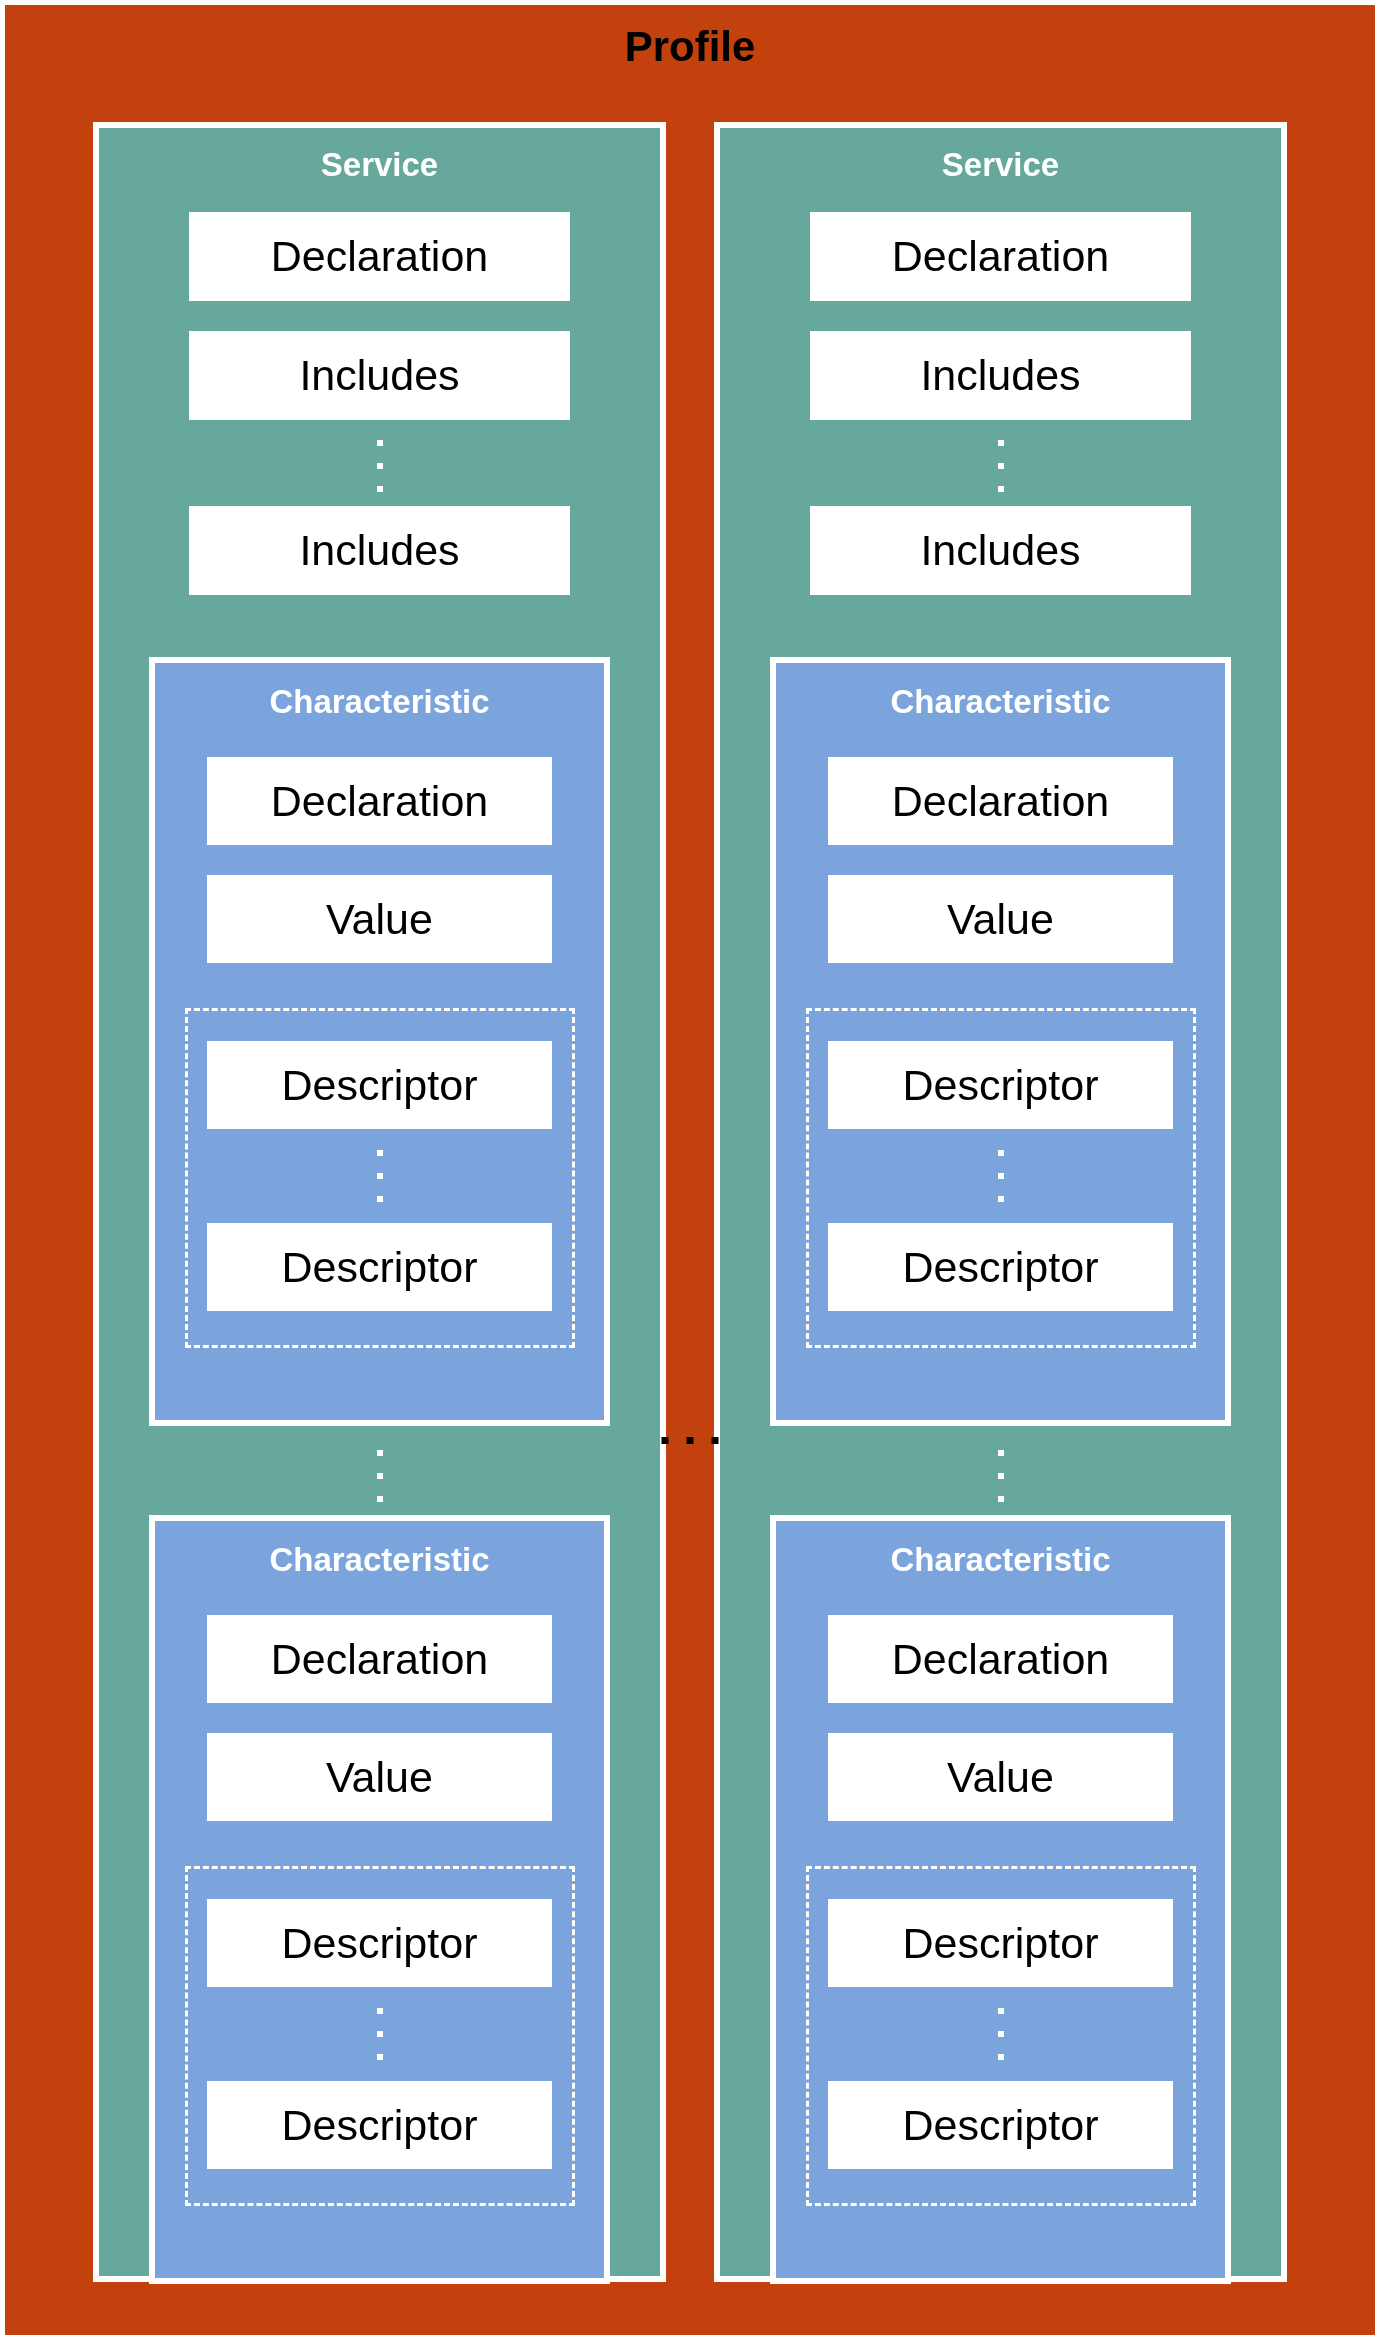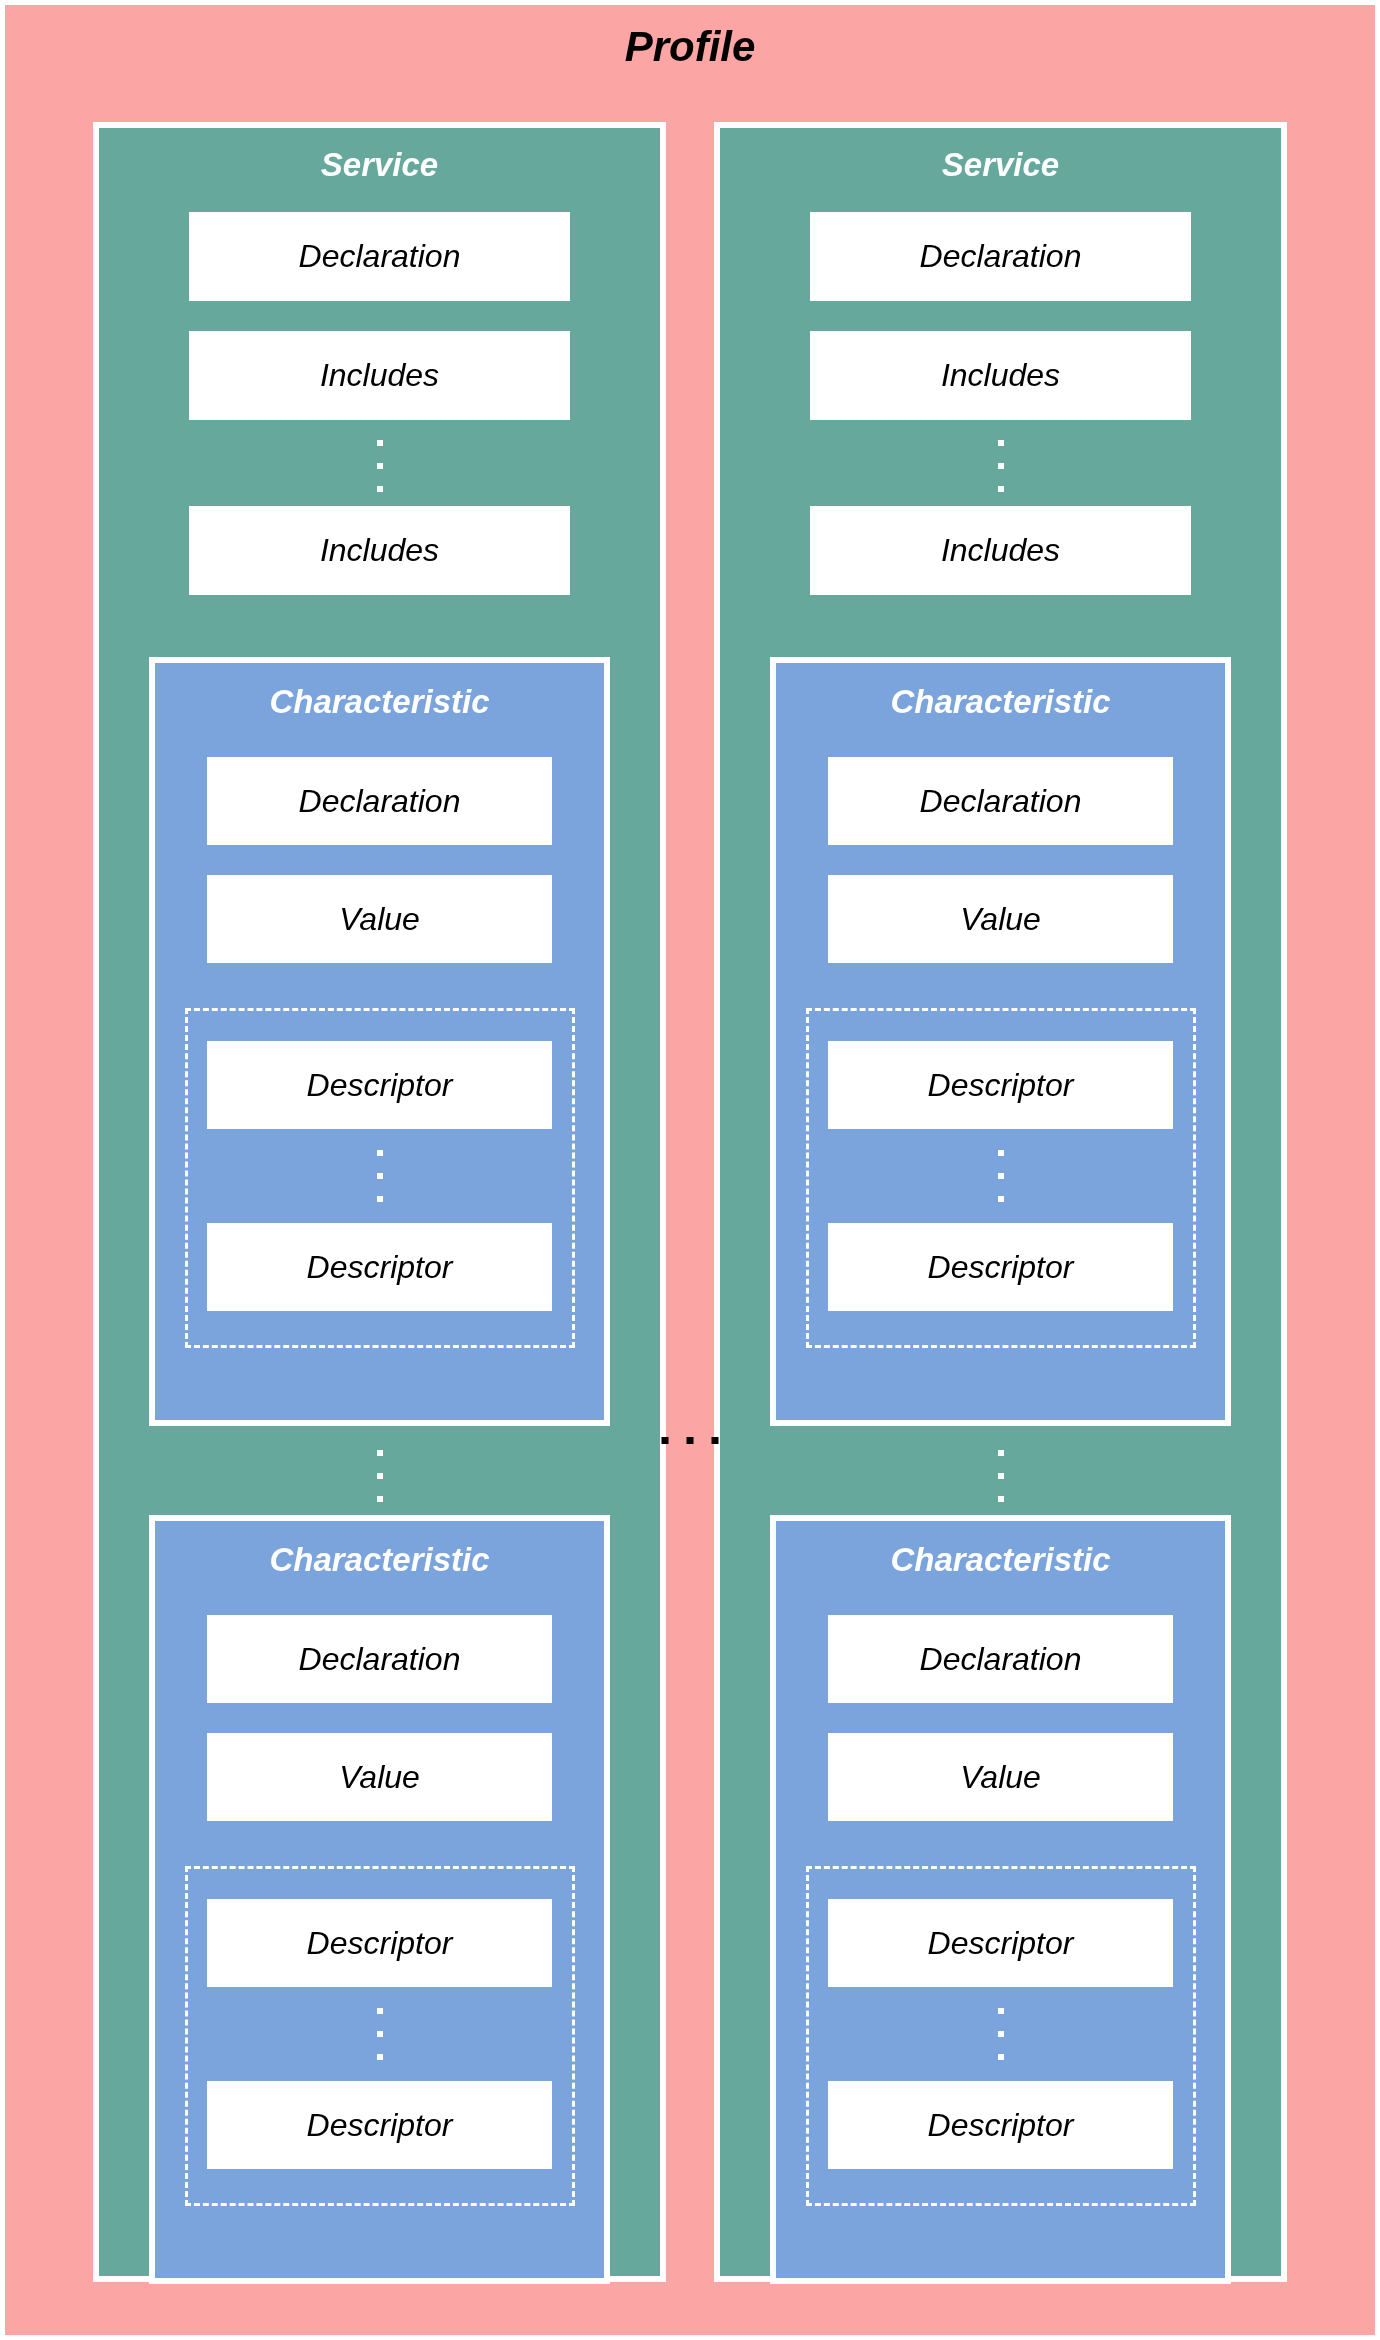--- a/index.html
+++ b/index.html
@@ -3,21 +3,21 @@
 <meta charset="utf-8">
 <style>
   html,body { margin:0; padding:0; }
   body {
     width:1380px; height:2340px;
     background:#ffffff;
     position:relative;
     font-family:"Liberation Sans", sans-serif;
     color:#000;
   }
-  .canvas { position:absolute; inset:5px; background:#fca5a5; overflow:hidden;font-style:italic; }
+  .canvas { position:absolute; inset:5px; background:#c2410c; overflow:hidden; }
   .title {
     padding-top:18px;
     text-align:center;
     font-size:42px; font-weight:bold; line-height:48px;
     color:#000;
   }
   .columns {
     display:flex; justify-content:center; gap:48px;
     margin-top:51px;
     position:relative;
@@ -32,21 +32,21 @@
   }
   .service-header {
     margin-top:18px;
     font-size:33px; font-weight:bold; line-height:38px;
     color:#ffffff;
   }
   .wbox {
     width:381px; height:89px;
     background:#ffffff;
     display:flex; align-items:center; justify-content:center;
-    font-size:32px; color:#000;
+    font-size:43px; color:#000;
     flex-shrink:0;
   }
   .svc-decl { margin-top:28px; }
   .svc-inc1 { margin-top:30px; }
   .vdots { display:flex; flex-direction:column; gap:17px; flex-shrink:0; }
   .vdots .dot { width:6px; height:6px; background:#ffffff; }
   .svc-vdots { margin:20px 0 14px; }
   .char {
     width:461px;
     background:#7ba4dd;

